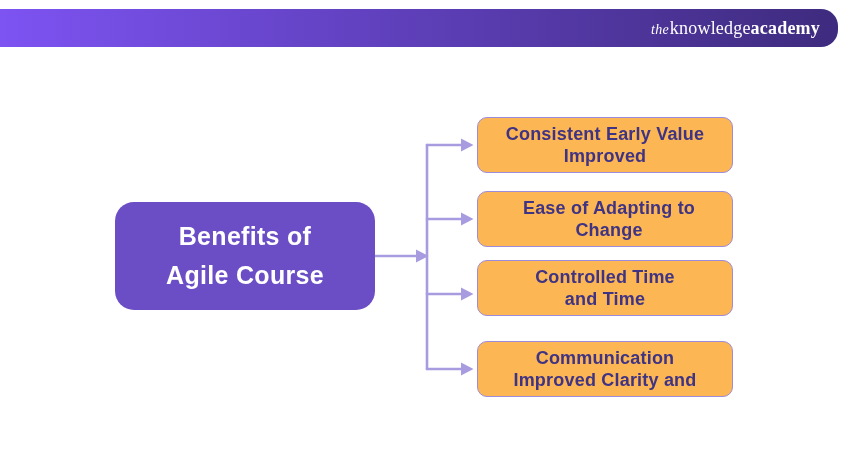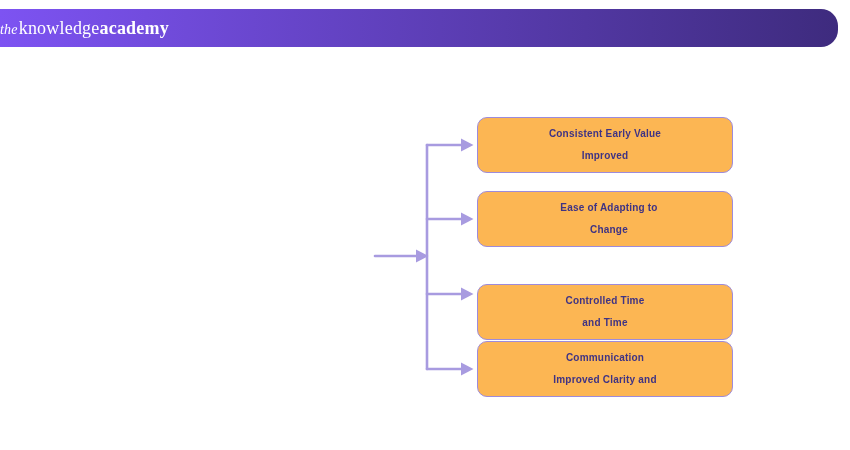--- a/index.html
+++ b/index.html
@@ -17,21 +17,21 @@
     width:850px;height:450px;position:relative;background:#ffffff;
     font-family:"Liberation Sans",sans-serif;overflow:hidden;
   }
   .canvas{position:absolute;inset:0;width:850px;height:450px;}
 
   
   .header-bar{
     position:absolute;left:0;top:9px;width:838px;height:38px;
     background:linear-gradient(90deg,var(--header-gradient-start) 0%,var(--header-gradient-end) 100%);
     border-radius:0 17px 17px 0;
-    display:flex;align-items:center;justify-content:flex-start;
+    display:flex;align-items:center;justify-content:flex-end;
     padding-right:18px;box-sizing:border-box;
   }
   .logo{
     color:var(--text-on-purple);
     font-family:"Liberation Serif",serif;
     font-size:18px;line-height:1;white-space:nowrap;letter-spacing:.2px;
   }
   .logo .logo-the{font-style:italic;font-size:14px;margin-right:1px;}
   .logo .logo-knowledge{font-weight:400;}
   .logo .logo-academy{font-weight:700;}
@@ -44,26 +44,26 @@
     color:var(--text-on-purple);font-weight:700;font-size:25px;line-height:39px;
     text-align:center;letter-spacing:.3px;
   }
 
   
   .benefit-box{
     position:absolute;left:477px;width:256px;height:56px;
     background:var(--benefit-box-bg);
     border:1.5px solid var(--benefit-box-border);border-radius:10px;
     display:flex;flex-direction:column;align-items:center;justify-content:center;
-    color:var(--benefit-text-color);font-weight:700;font-size:10px;line-height:22px;
+    color:var(--benefit-text-color);font-weight:700;font-size:18px;line-height:22px;
     text-align:center;letter-spacing:.2px;box-sizing:border-box;
   }
   .benefit-1{top:117px;}
   .benefit-2{top:191px;padding-left:8px;}
-  .benefit-3{top:284px;}
+  .benefit-3{top:260px;}
   .benefit-4{top:341px;}
 
   
   .connectors{position:absolute;left:0;top:0;pointer-events:none;}
   .connectors .line{stroke:var(--connector-color);stroke-width:2.6;fill:none;stroke-linecap:round;}
   .connectors .head{fill:var(--connector-color);stroke:none;}
 </style>
 </head>
 <body>
 
@@ -88,20 +88,24 @@
     <path class="line" d="M427,219 H461"></path>
     <polygon class="head" points="461,212.5 473.5,219 461,225.5"></polygon>
 
     <path class="line" d="M427,294 H461"></path>
     <polygon class="head" points="461,287.5 473.5,294 461,300.5"></polygon>
 
     <path class="line" d="M427,369 H461"></path>
     <polygon class="head" points="461,362.5 473.5,369 461,375.5"></polygon>
   </svg>
 
+  <div class="main-box">
+    <span>Benefits of</span>
+    <span>Agile Course</span>
+  </div>
 
   <div class="benefit-box benefit-1">
     <span>Consistent Early Value</span>
     <span>Improved</span>
   </div>
   <div class="benefit-box benefit-2">
     <span>Ease of Adapting to</span>
     <span>Change</span>
   </div>
   <div class="benefit-box benefit-3">

